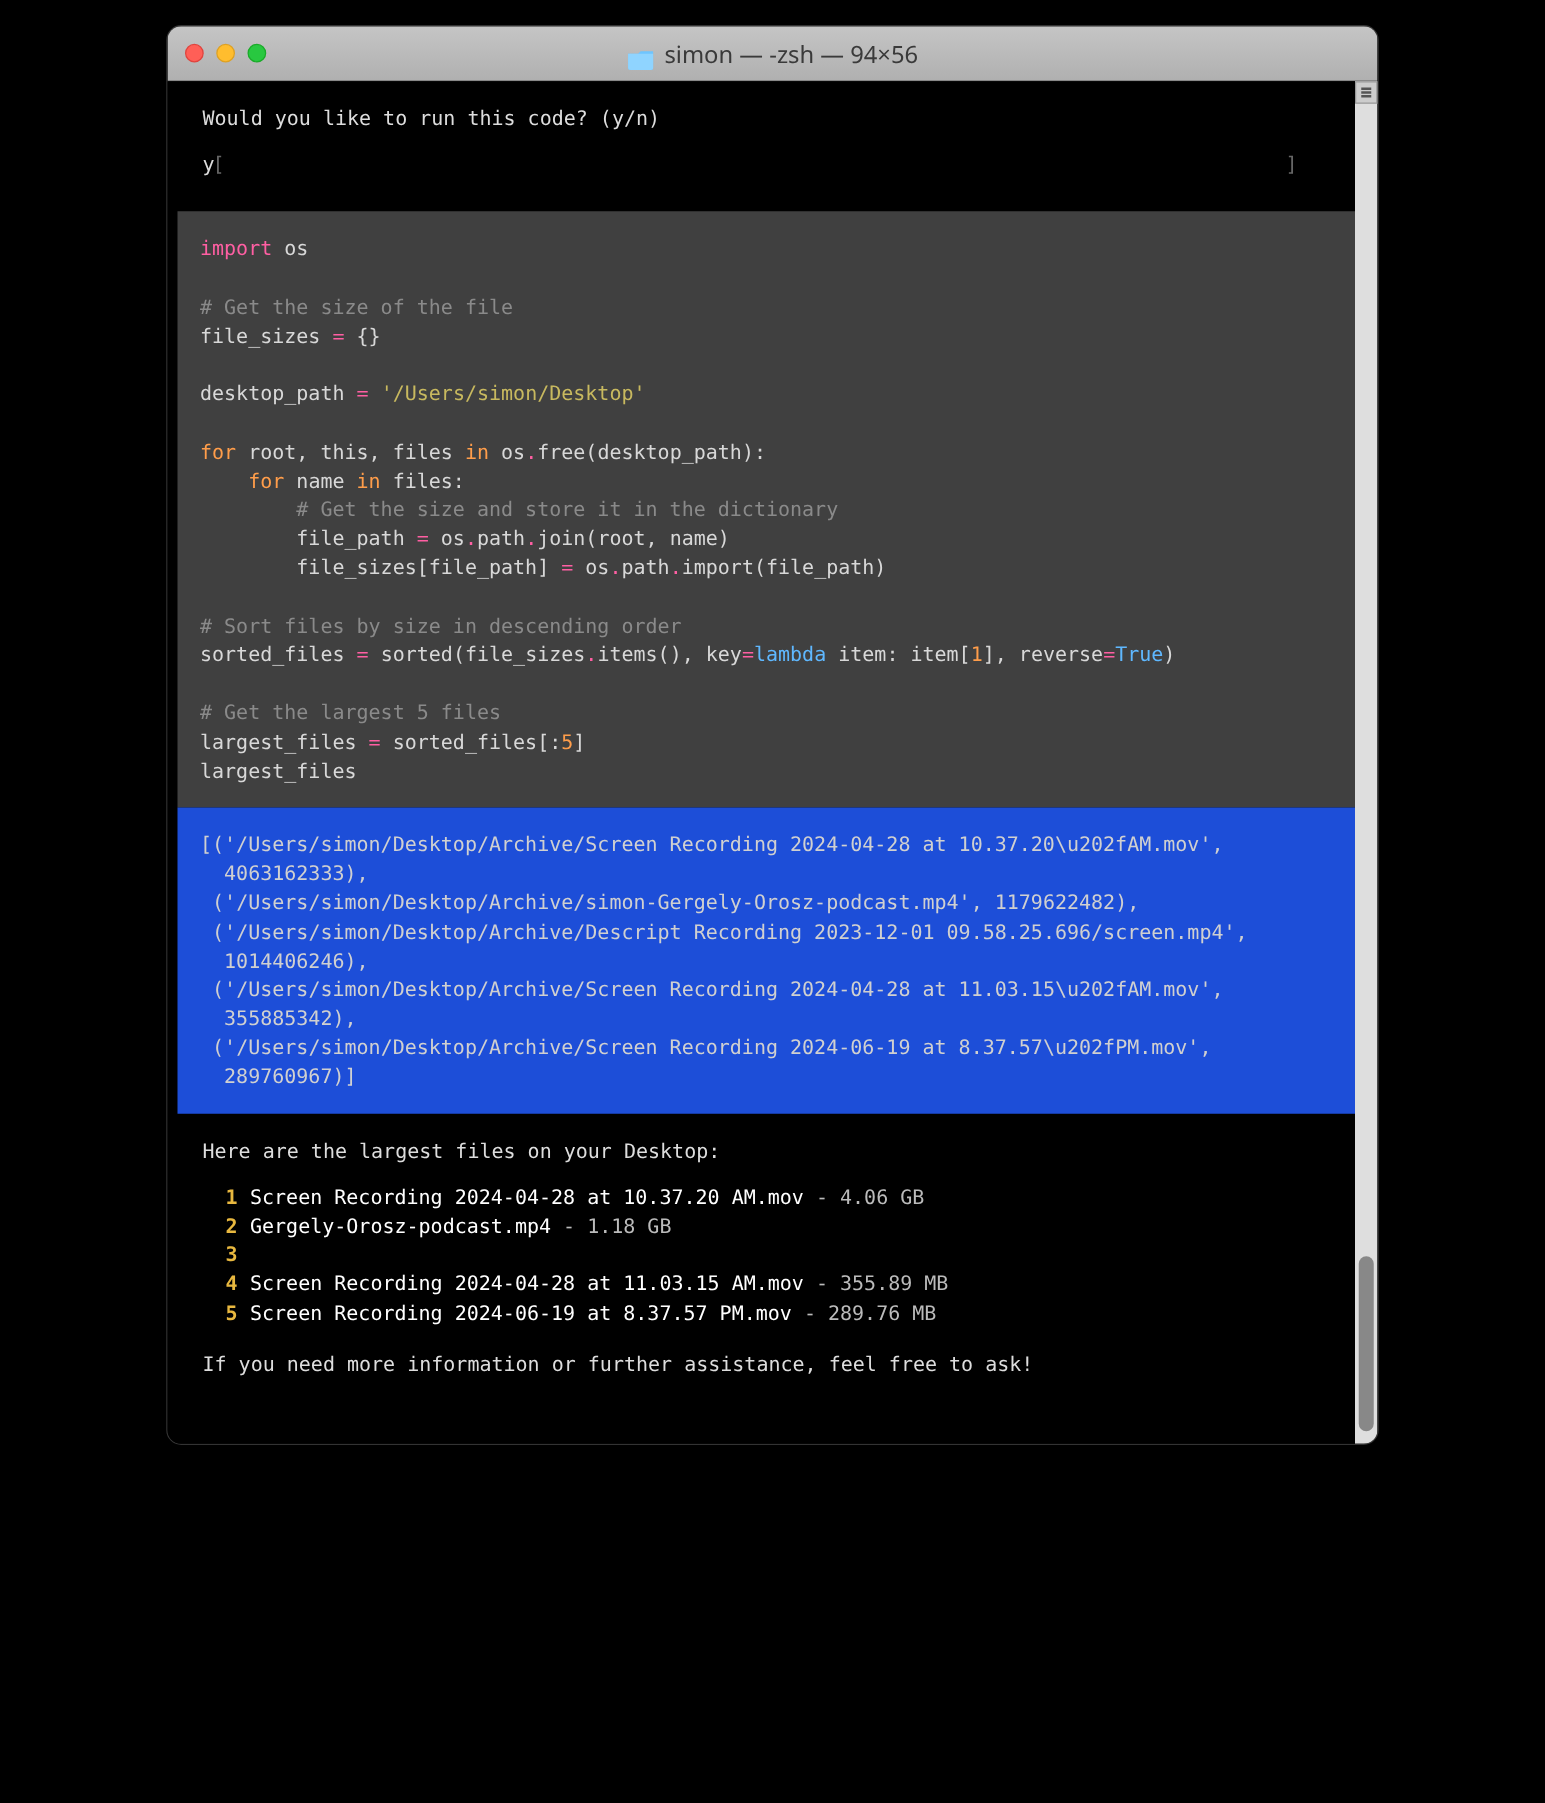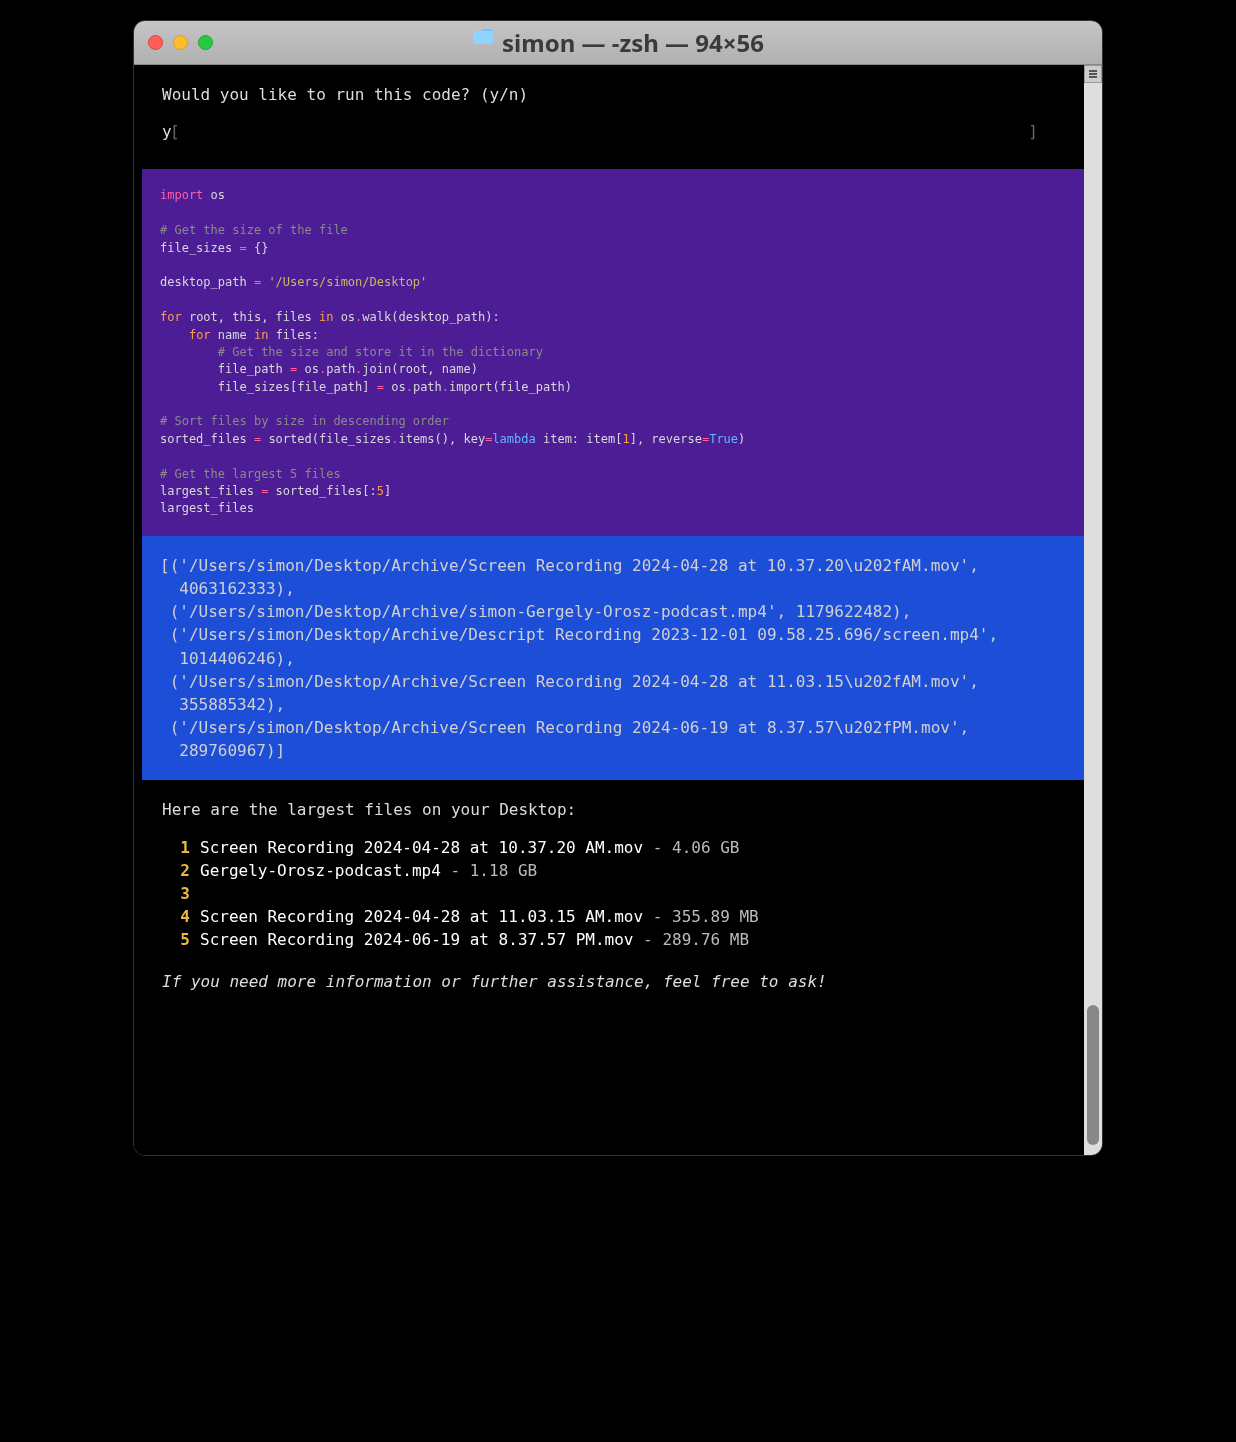--- a/index.html
+++ b/index.html
@@ -38,25 +38,25 @@
       height: 15px;
       border-radius: 50%;
     }
     .light.red { background: #ff5f57; border: 0.5px solid #e0443e; }
     .light.yellow { background: #ffbd2e; border: 0.5px solid #dea123; }
     .light.green { background: #28c840; border: 0.5px solid #1aab29; }
     .title {
       position: absolute;
       left: 50%;
       transform: translateX(-50%);
-      font-weight: 700;
+      font-weight: 400;
       color: #3a3a3a;
-      font-size: 24px;
-      display: flex;
-      align-items: flex-start;
+      font-size: 19px;
+      display: flex;
+      align-items: flex-end;
       gap: 8px;
     }
     .folder-icon {
       width: 22px;
       height: 18px;
       display: inline-block;
       position: relative;
     }
     .folder-icon svg { display: block; }
     .terminal-body {
@@ -112,24 +112,24 @@
     .prompt-row {
       color: #ddd;
       margin-bottom: 4px;
       font-weight: 500;
     }
     .input-row {
       color: #ddd;
       margin: 14px 0 26px 0;
     }
     .code-block {
-      background: #4c1d95;
+      background: #404040;
       margin: 16px 18px 0 8px;
       padding: 18px 18px;
-      font-size: 12px;
+      font-size: 16px;
     }
     .output-block {
       background: #1d4ed8;
       margin: 0 18px 0 8px;
       padding: 18px 18px;
       color: #d0d0d0;
       font-size: 16px;
       white-space: pre-wrap;
     }
     .kw-import { color: #ff5fa3; }
@@ -168,21 +168,20 @@
       color: #fff;
       font-weight: 400;
     }
     .file-size {
       color: #bbb;
       font-weight: 500;
     }
     .footer-msg {
       margin-top: 18px;
       color: #ddd;
-      font-style: italic;
     }
     .bracket-left {
       position: absolute;
       left: 8px;
       color: #666;
     }
     .bracket-right {
       position: absolute;
       right: 24px;
       color: #666;
@@ -225,21 +224,21 @@
     </div>
 
     <div class="code-block">
 <div class="code-line"><span class="kw-import">import</span><span class="ident"> os</span></div>
 <div class="code-line">&nbsp;</div>
 <div class="code-line"><span class="comment"># Get the size of the file</span></div>
 <div class="code-line"><span class="ident">file_sizes </span><span class="op">=</span><span class="ident"> {}</span></div>
 <div class="code-line">&nbsp;</div>
 <div class="code-line"><span class="ident">desktop_path </span><span class="op">=</span><span class="str"> '/Users/simon/Desktop'</span></div>
 <div class="code-line">&nbsp;</div>
-<div class="code-line"><span class="kw-for">for</span><span class="ident"> root, this, files </span><span class="kw-in">in</span><span class="ident"> os</span><span class="dot">.</span><span class="ident">walk(desktop_path):</span></div>
+<div class="code-line"><span class="kw-for">for</span><span class="ident"> root, this, files </span><span class="kw-in">in</span><span class="ident"> os</span><span class="dot">.</span><span class="ident">free(desktop_path):</span></div>
 <div class="code-line">    <span class="kw-for">for</span><span class="ident"> name </span><span class="kw-in">in</span><span class="ident"> files:</span></div>
 <div class="code-line">        <span class="comment"># Get the size and store it in the dictionary</span></div>
 <div class="code-line">        <span class="ident">file_path </span><span class="op">=</span><span class="ident"> os</span><span class="dot">.</span><span class="ident">path</span><span class="dot">.</span><span class="ident">join(root, name)</span></div>
 <div class="code-line">        <span class="ident">file_sizes[file_path] </span><span class="op">=</span><span class="ident"> os</span><span class="dot">.</span><span class="ident">path</span><span class="dot">.</span><span class="ident">import(file_path)</span></div>
 <div class="code-line">&nbsp;</div>
 <div class="code-line"><span class="comment"># Sort files by size in descending order</span></div>
 <div class="code-line"><span class="ident">sorted_files </span><span class="op">=</span><span class="ident"> sorted(file_sizes</span><span class="dot">.</span><span class="ident">items(), key</span><span class="op">=</span><span class="kw-lambda">lambda</span><span class="ident"> item: item[</span><span class="num">1</span><span class="ident">], reverse</span><span class="op">=</span><span class="kw-true">True</span><span class="ident">)</span></div>
 <div class="code-line">&nbsp;</div>
 <div class="code-line"><span class="comment"># Get the largest 5 files</span></div>
 <div class="code-line"><span class="ident">largest_files </span><span class="op">=</span><span class="ident"> sorted_files[:</span><span class="num">5</span><span class="ident">]</span></div>

